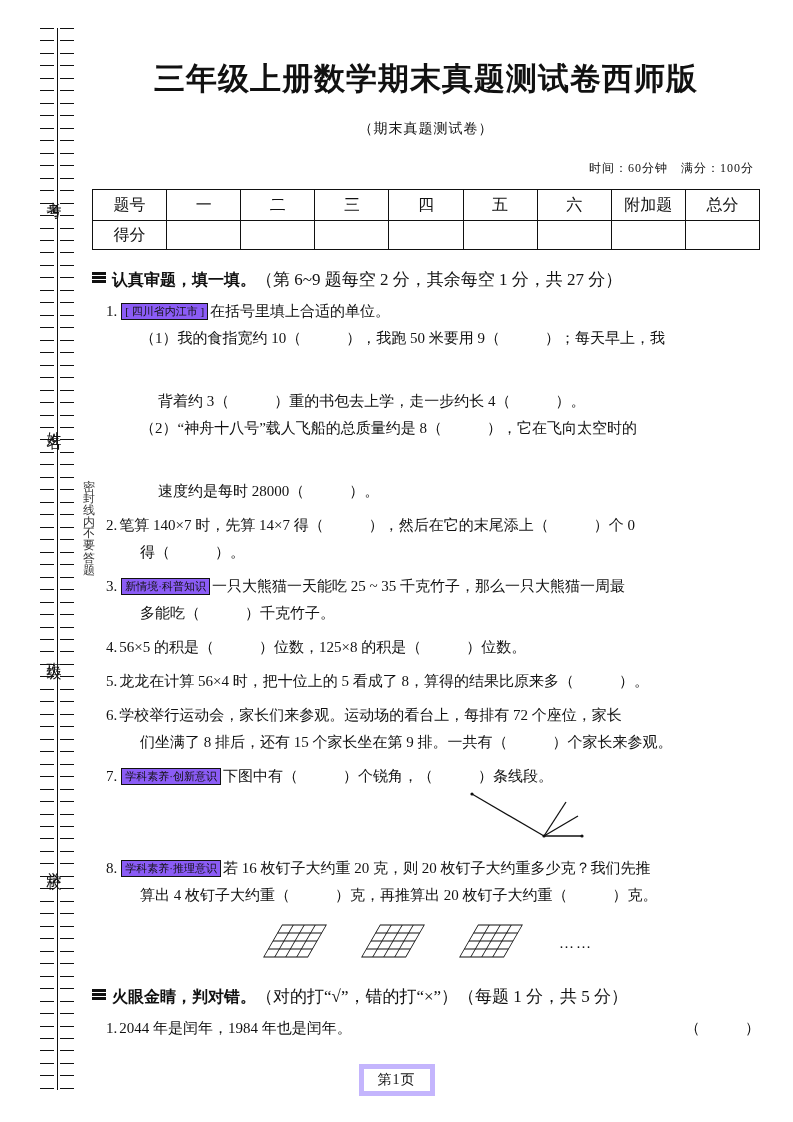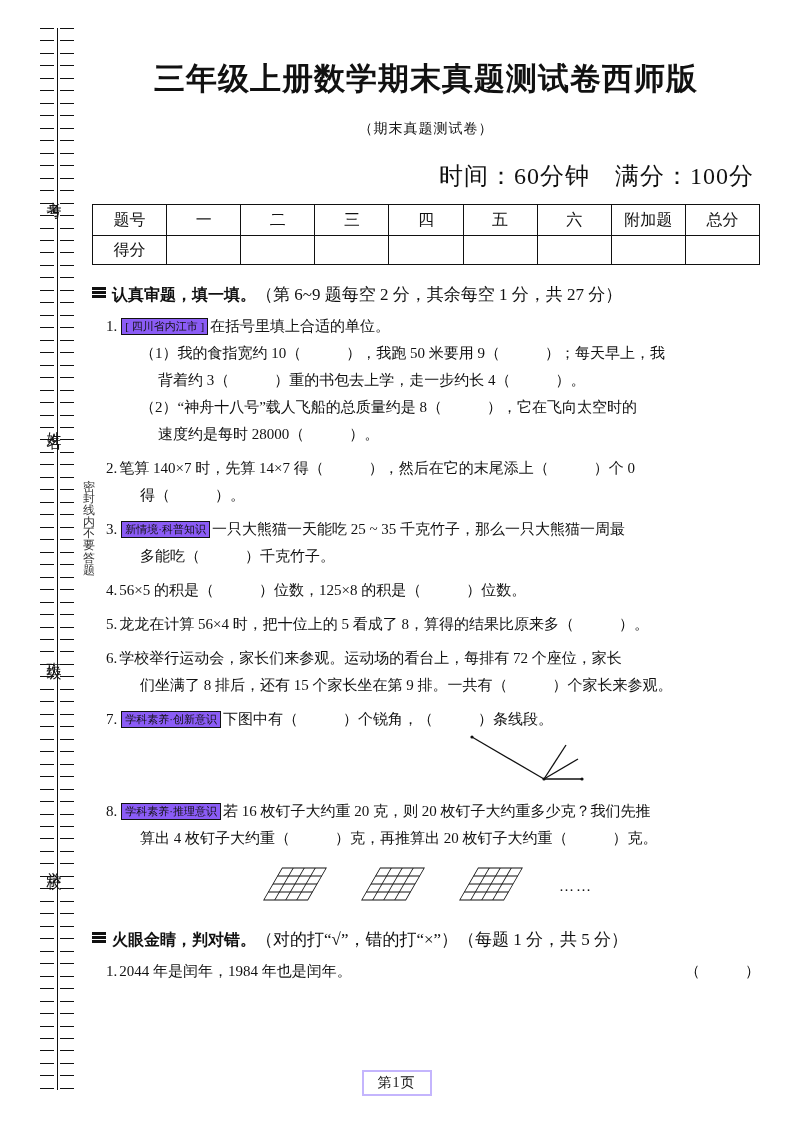--- a/index.html
+++ b/index.html
@@ -65,21 +65,21 @@
     font-family:"Liberation Serif","DejaVu Serif",serif;
   }
   .subtitle{
     text-align:center;
     font-size:14px;
     margin-top:20px;
     letter-spacing:1px;
   }
   .timeline{
     text-align:right;
-    font-size:24px;
+    font-size:12px;
     margin-top:22px;
     padding-right:6px;
     letter-spacing:1px;
   }
 
   table.score{
     margin-top:12px;
     border-collapse:collapse;
     width:100%;
     table-layout:fixed;
@@ -120,21 +120,21 @@
   .sect-note{font-weight:normal;font-size:17px;}
 
   .q{
     font-size:15px;
     line-height:27px;
     margin-top:7px;
     padding-left:14px;
   }
   .q .idx{margin-right:2px;}
   .q .ind{display:block;padding-left:34px;}
-  .q .ind2{display:block;padding-left:52px;}
+  .q .ind2{display:block;padding-left:52px;margin-top:36px;}
 
   .boxtag{
     display:inline-block;
     border:1px solid #111;
     font-size:11px;
     padding:0 3px;
     line-height:15px;
     vertical-align:1px;
     margin:0 2px;
     letter-spacing:0;
@@ -154,21 +154,21 @@
     gap:26px;margin-top:10px;
   }
   .dots{font-size:15px;letter-spacing:2px;margin-left:6px;}
 
   .footer{
     position:absolute;left:0;right:0;bottom:26px;
     text-align:center;
   }
   .footer .pg{
     display:inline-block;
-    border:2px solid #c4b5fd;
+    border:5px solid #c4b5fd;
     font-size:14px;
     padding:2px 14px;
     letter-spacing:1px;
   }
   .tail-right{float:right;}
 </style>
 </head>
 <body>
 
 <div class="page">

